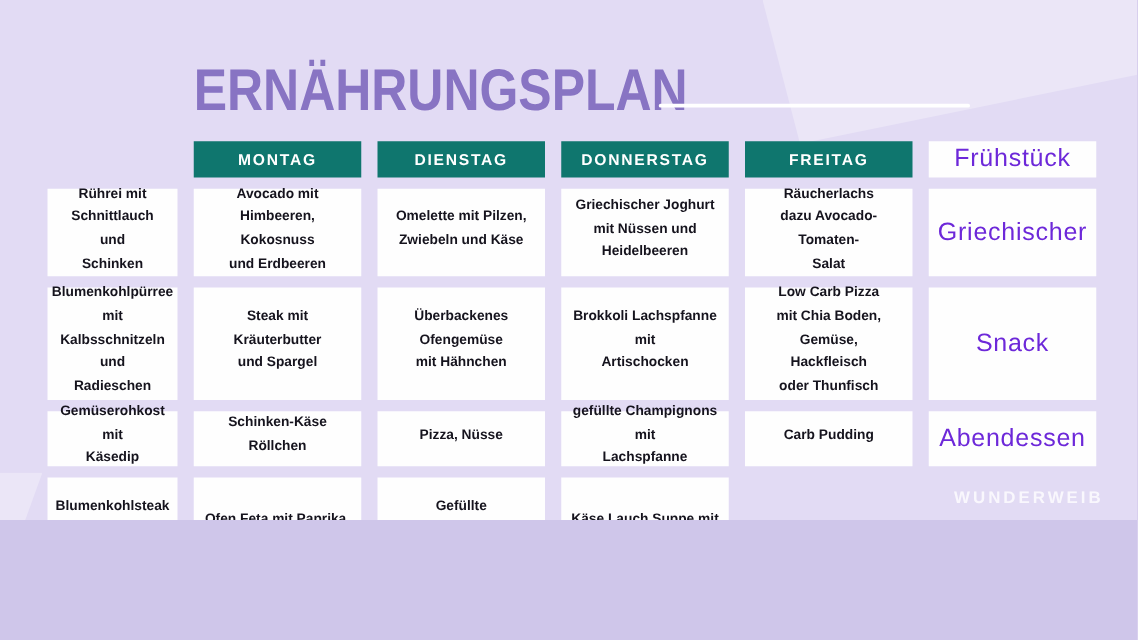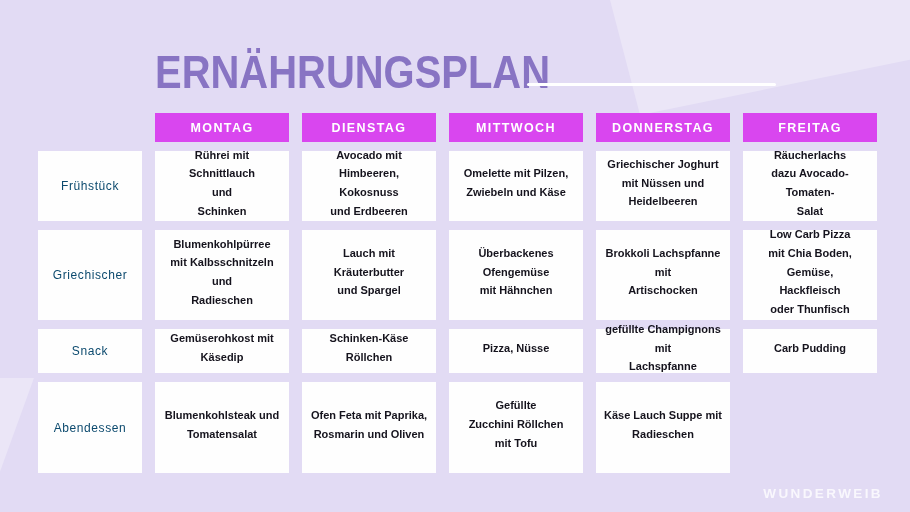--- a/index.html
+++ b/index.html
@@ -2,21 +2,21 @@
 <html><head>
 <meta charset="utf-8">
 <style>
   * { margin: 0; padding: 0; box-sizing: border-box; }
   html, body { background: #cfc6ea; }
   body { font-family: "Liberation Sans", sans-serif; }
 
   .canvas {
     position: relative;
     width: 910px;
-    height: 512px;
+    height: 416px;
     background: #e2dbf4;
     overflow: hidden;
   }
 
   
   .shine-tr {
     position: absolute;
     top: 0; right: 0;
     width: 300px; height: 115px;
     background: rgba(255,255,255,0.30);
@@ -62,35 +62,35 @@
     display: grid;
     grid-template-columns: 104px repeat(5, 134px);
     grid-template-rows: 29px 70px 90px 44px 91px;
     column-gap: 13px;
     row-gap: 9px;
   }
 
   .corner-spacer { background: transparent; }
 
   .day-header {
-    background: #d946ef;
+    background: #0f766e;
     color: #ffffff;
     font-size: 12.5px;
     font-weight: 700;
     letter-spacing: 1.4px;
     display: flex;
     align-items: center;
     justify-content: center;
     text-align: center;
   }
 
   .row-label {
     background: #fefefe;
-    color: #0c4a6e;
-    font-size: 12px;
+    color: #6d28d9;
+    font-size: 20px;
     font-weight: 400;
     letter-spacing: 0.6px;
     display: flex;
     align-items: center;
     justify-content: center;
   }
 
   .meal-cell {
     background: #fefefe;
     color: #15131d;
@@ -124,21 +124,20 @@
   <div class="shine-bl"></div>
 
   <h1 class="page-title">ERNÄHRUNGSPLAN</h1>
   <div class="title-underline"></div>
 
   <div class="meal-table">
 
     <div class="corner-spacer"></div>
     <div class="day-header">MONTAG</div>
     <div class="day-header">DIENSTAG</div>
-    <div class="day-header">MITTWOCH</div>
     <div class="day-header">DONNERSTAG</div>
     <div class="day-header">FREITAG</div>
 
     <div class="row-label">Frühstück</div>
     <div class="meal-cell">Rührei mit Schnittlauch
 und
 Schinken</div>
     <div class="meal-cell">Avocado mit
 Himbeeren, Kokosnuss
 und Erdbeeren</div>
@@ -148,21 +147,21 @@
 mit Nüssen und
 Heidelbeeren</div>
     <div class="meal-cell">Räucherlachs
 dazu Avocado-Tomaten-
 Salat</div>
 
     <div class="row-label">Griechischer</div>
     <div class="meal-cell">Blumenkohlpürree
 mit Kalbsschnitzeln und
 Radieschen</div>
-    <div class="meal-cell">Lauch mit Kräuterbutter
+    <div class="meal-cell">Steak mit Kräuterbutter
 und Spargel</div>
     <div class="meal-cell">Überbackenes
 Ofengemüse
 mit Hähnchen</div>
     <div class="meal-cell">Brokkoli Lachspfanne mit
 Artischocken</div>
     <div class="meal-cell">Low Carb Pizza
 mit Chia Boden, Gemüse,
 Hackfleisch
 oder Thunfisch</div>

